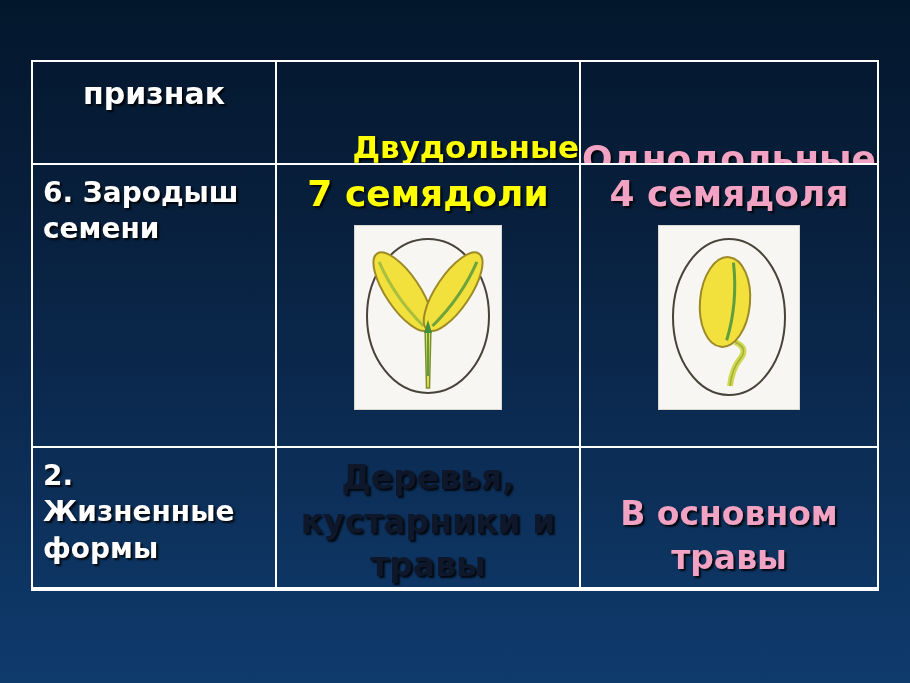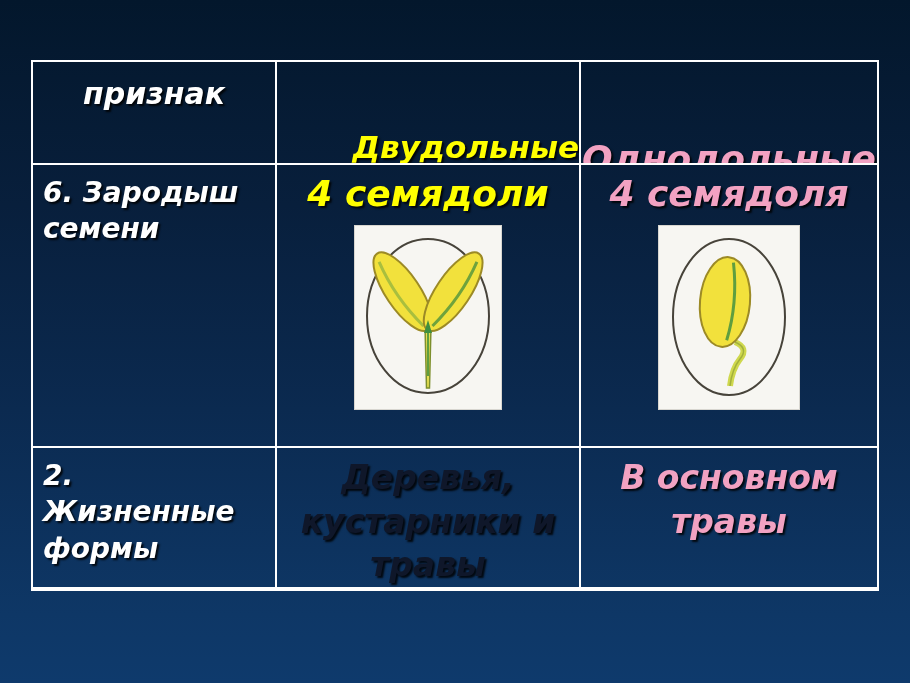--- a/index.html
+++ b/index.html
@@ -5,21 +5,21 @@
   html,body{margin:0;padding:0;}
   body{
     width:910px;height:683px;overflow:hidden;position:relative;
     background:linear-gradient(180deg,#03172c 0%,#081f3c 30%,#0b2a50 60%,#0e3766 90%,#0e3a6c 100%);
     font-family:"DejaVu Sans","Liberation Sans",sans-serif;
     font-weight:bold;
   }
   .table{
     position:absolute;left:31px;top:60px;width:848px;height:531px;
     box-sizing:border-box;border:2px solid #ffffff;border-bottom-width:4px;
-    display:grid;grid-template-columns:244px 304px 296px;grid-template-rows:103px 283px 1fr;font-style:italic;
+    display:grid;grid-template-columns:244px 304px 296px;grid-template-rows:103px 283px 1fr;
   }
   .cell{
     box-sizing:border-box;border-right:2px solid #ffffff;border-bottom:2px solid #ffffff;
     overflow:hidden;
   }
   .cell.last-col{border-right:none;}
   .cell.last-row{border-bottom:none;}
   .preline{white-space:pre-line;}
   .txt{text-shadow:2px 2px 2px rgba(0,0,0,0.85);}
   .feature-head{
@@ -28,21 +28,21 @@
   .head-dicot{color:#ffff00;font-size:31px;text-align:right;padding-top:12px;line-height:1.58;}
   .head-mono{color:#f2a2c2;font-size:36px;text-align:center;padding-top:12px;line-height:1.58;}
   .feature-cell{
     color:#ffffff;font-size:28px;text-align:left;padding:10px 8px 0 10px;line-height:1.3;
   }
   .seed-cell{text-align:center;padding-top:6px;}
   .seed-label-dicot{color:#ffff00;font-size:36px;line-height:1.3;}
   .seed-label-mono{color:#f2a2c2;font-size:36px;line-height:1.3;}
   .seed-card{display:inline-block;margin-top:7px;background:#f7f6f2;border:1px solid #d8d6d0;line-height:0;}
   .life-dicot{color:#0f172a;font-size:33px;text-align:center;padding-top:8px;line-height:1.32;}
-  .life-mono{color:#f2a2c2;font-size:33px;text-align:center;padding-top:8px;line-height:1.32;}
+  .life-mono{color:#f2a2c2;font-size:33px;text-align:center;padding-top:24px;line-height:1.32;margin-top:20px;}
 </style>
 </head>
 <body>
 
 <div class="table">
 
   <div class="cell feature-head txt">
     <span>признак</span>
   </div>
   <div class="cell head-dicot txt preline">
@@ -53,21 +53,21 @@
     <span class="preline">Однодольные
 растения</span>
   </div>
 
   <div class="cell feature-cell txt">
     <span class="preline">6. Зародыш
 семени</span>
   </div>
 
   <div class="cell seed-cell">
-    <div class="seed-label-dicot txt">4 семядоли</div>
+    <div class="seed-label-dicot txt">7 семядоли</div>
     <div class="seed-card">
       <svg width="146" height="183" viewBox="0 0 146 183" xmlns="http://www.w3.org/2000/svg">
         <rect width="146" height="183" fill="#f7f6f2"></rect>
         <ellipse cx="73" cy="90" rx="61" ry="77" fill="none" stroke="#47433a" stroke-width="2"></ellipse>
         <path d="M70,100 L76,100 L74.5,162 L71.5,162 Z" fill="#e6df52" stroke="#7d8f2d" stroke-width="1.5"></path>
         <path d="M73,102 L73,150" stroke="#5f9e3f" stroke-width="2"></path>
         <g transform="rotate(-34 73 103)">
           <ellipse cx="73" cy="58" rx="17" ry="46" fill="#f2e13c" stroke="#9c8a26" stroke-width="2"></ellipse>
           <path d="M70,20 Q63,58 71,98" stroke="#a9bf3e" stroke-width="3" fill="none"></path>
         </g>

